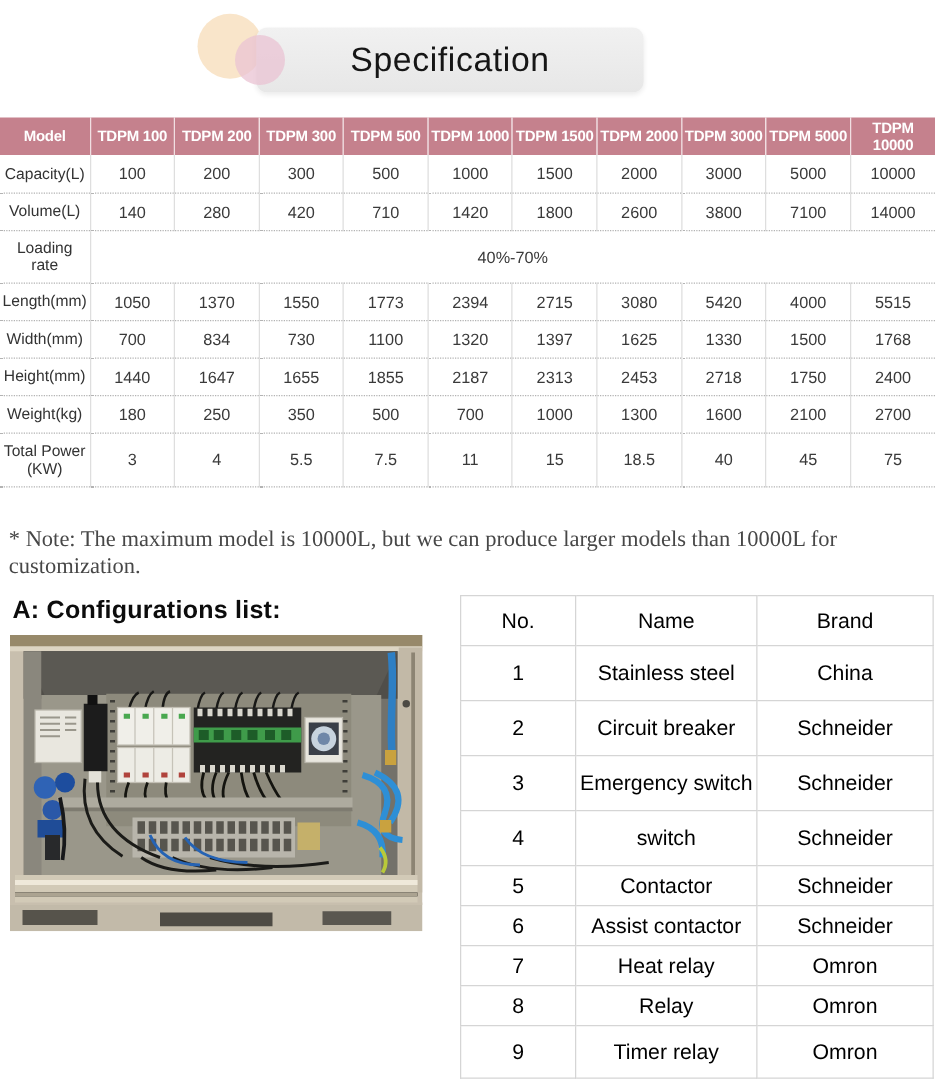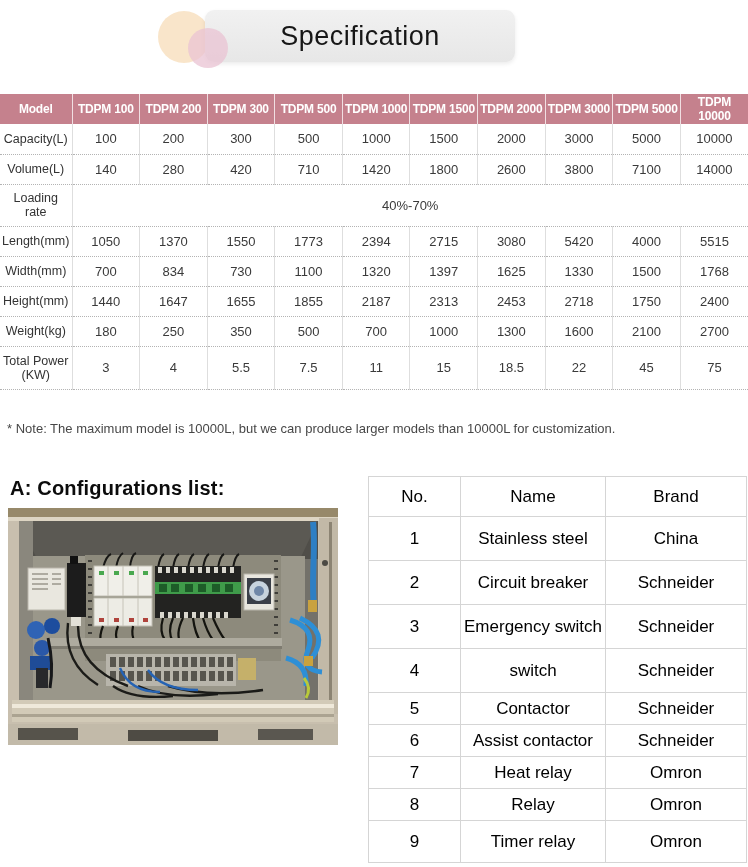--- a/index.html
+++ b/index.html
@@ -9,21 +9,21 @@
   html,body{margin:0;padding:0;}
   body{
     width:748px;height:867px;position:relative;overflow:hidden;
     background:#ffffff;font-family:"Liberation Sans",sans-serif;
   }
   
   .deco-circle{position:absolute;border-radius:50%;}
   .circle-peach{left:158px;top:11px;width:52px;height:52px;background:#f8e2c4;opacity:.9;}
   .circle-pink{left:188px;top:28px;width:40px;height:40px;background:#eac3d3;opacity:.75;}
   .title-box{
-    position:absolute;left:205px;top:10px;width:310px;height:52px;
+    position:absolute;left:205px;top:22px;width:310px;height:52px;
     background:linear-gradient(180deg,#f1f1f1,#e7e7e7);
     border-radius:9px;box-shadow:0 2px 4px rgba(0,0,0,.08);
     display:flex;align-items:center;justify-content:center;
   }
   .title-box span{font-size:27px;color:#161616;letter-spacing:.5px;}
   
   table{border-collapse:collapse;}
   .spec-table{
     position:absolute;left:0;top:94px;width:748px;table-layout:fixed;
     font-size:13px;color:#3a3a3a;
@@ -43,21 +43,21 @@
   }
   .spec-table tbody th{font-size:12.5px;color:#333;}
   .spec-table tbody td:last-child{border-right:none;}
   .spec-table tbody tr{height:30px;}
   .spec-table tbody tr.row-loading{height:42px;}
   .spec-table tbody tr.row-power{height:43px;}
   .spec-table tbody tr.row-loading td{border-right:none;}
   
   .note{
     position:absolute;left:7px;top:421px;width:740px;
-    font-size:13px;color:#474747;
+    font-size:18px;color:#474747;font-family:Liberation Serif, serif;
   }
   
   .config-heading{
     position:absolute;left:10px;top:477px;
     font-size:20px;font-weight:bold;color:#0c0c0c;letter-spacing:.2px;
   }
   .panel-photo{position:absolute;left:8px;top:508px;}
   .config-table{
     position:absolute;left:368px;top:476px;width:378px;table-layout:fixed;
     font-size:17px;color:#000000;background:#fff;
@@ -188,21 +188,21 @@
       </tr>
       <tr class="row-power">
         <th>Total Power (KW)</th>
         <td>3</td>
         <td>4</td>
         <td>5.5</td>
         <td>7.5</td>
         <td>11</td>
         <td>15</td>
         <td>18.5</td>
-        <td>22</td>
+        <td>40</td>
         <td>45</td>
         <td>75</td>
       </tr>
     </tbody>
 </table>
 
 <div class="note">* Note: The maximum model is 10000L, but we can produce larger models than 10000L for customization.</div>
 
 <div class="config-heading">A: Configurations list:</div>
 

